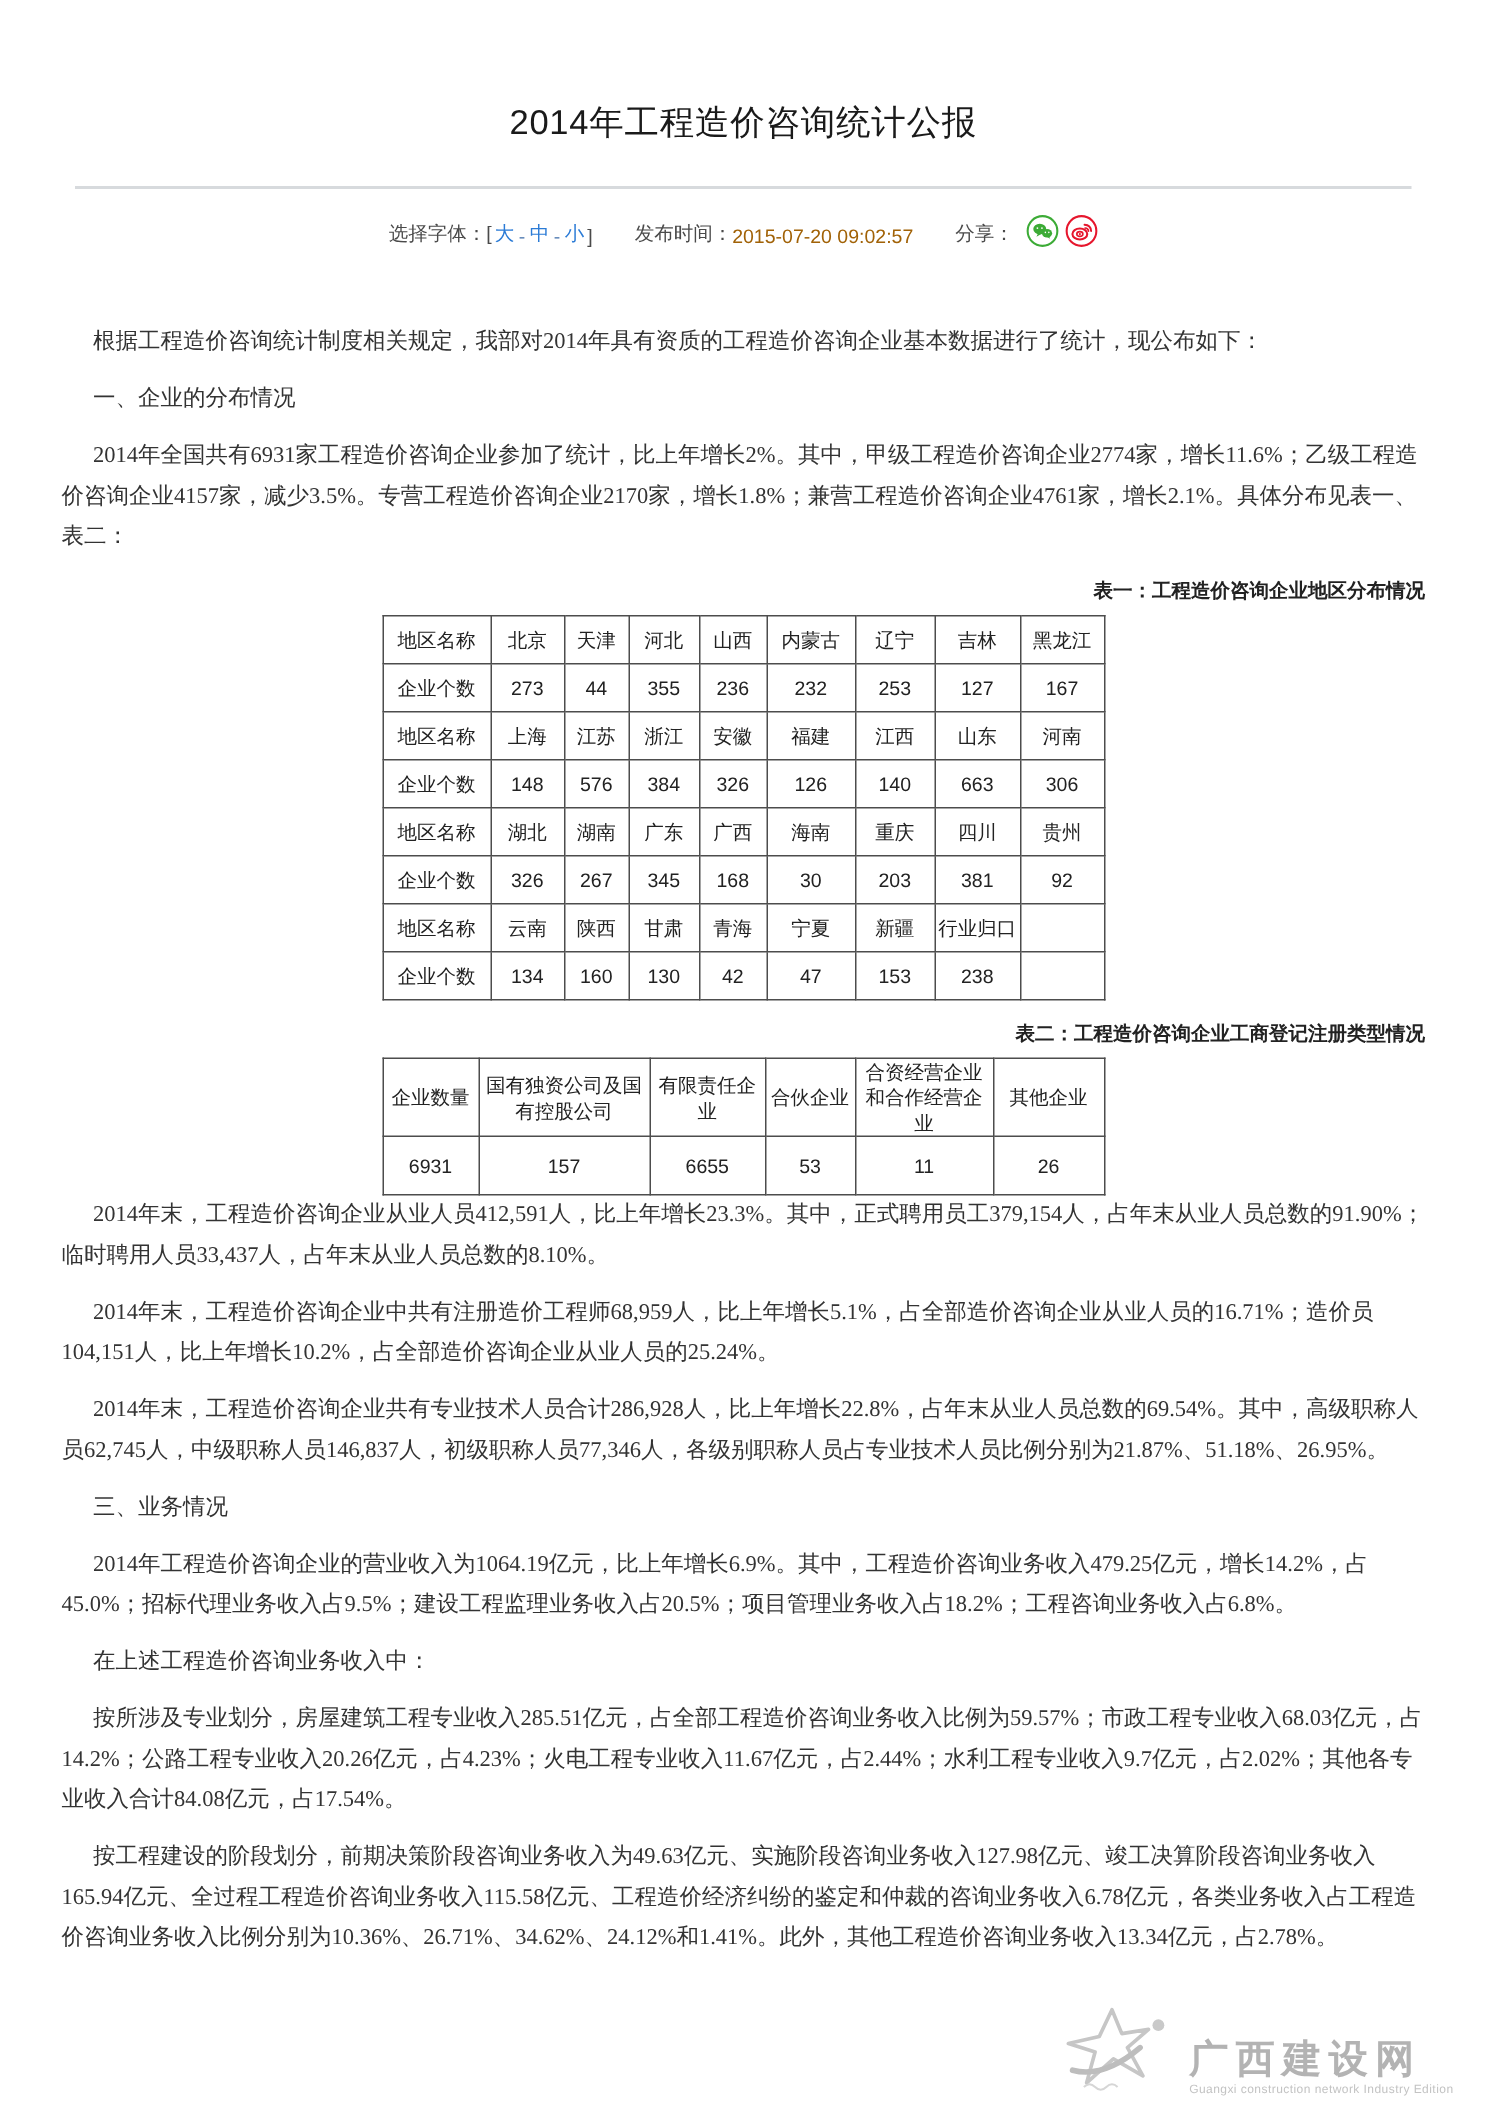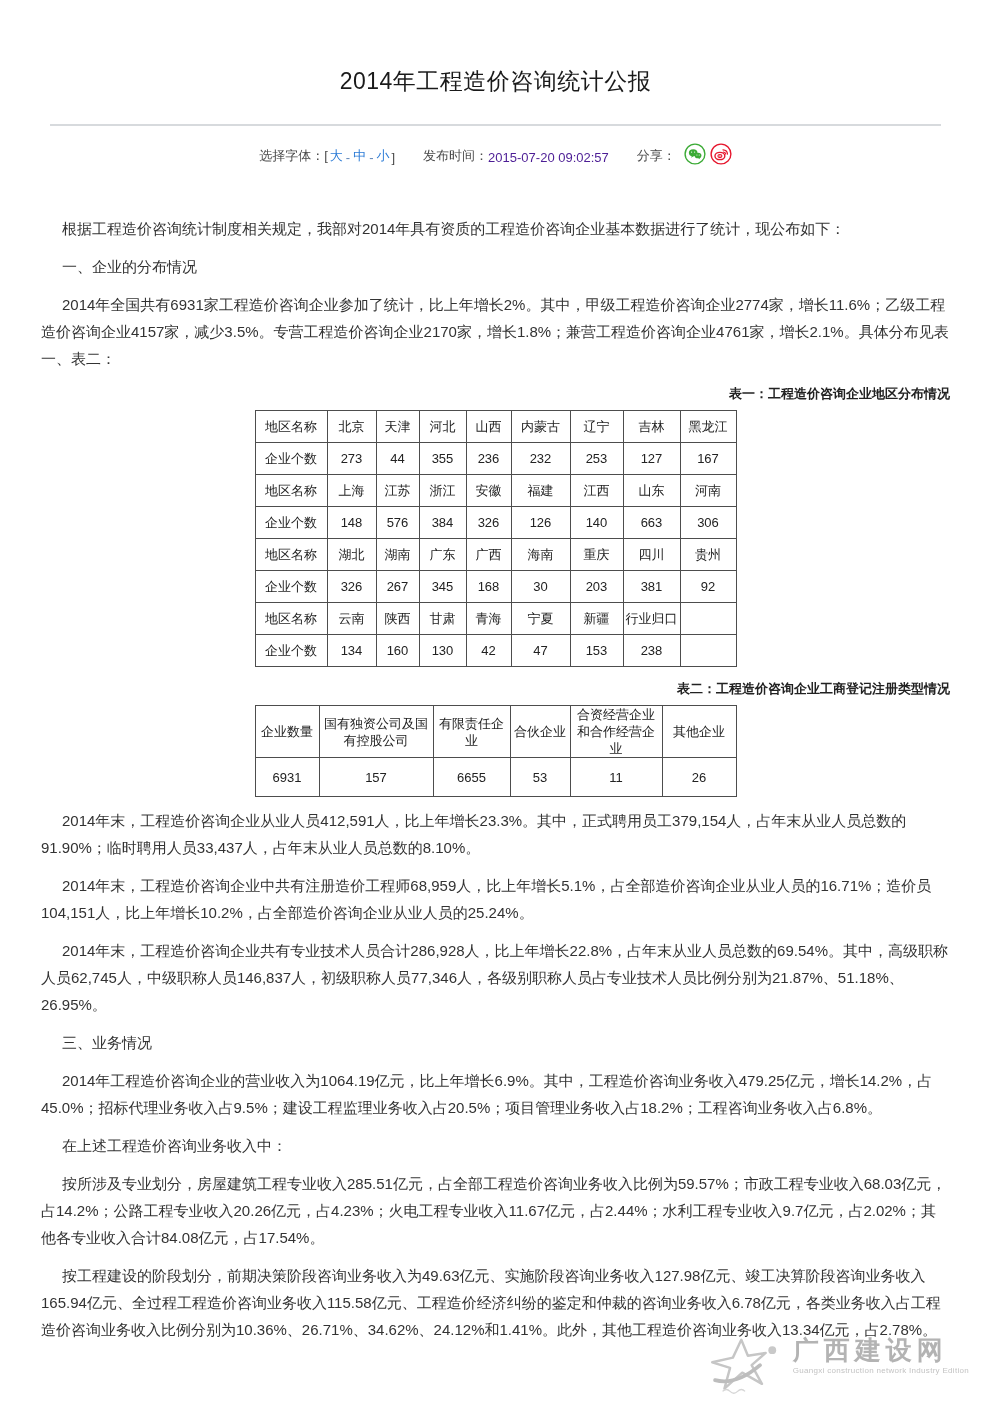--- a/index.html
+++ b/index.html
@@ -30,31 +30,31 @@
     margin-top:17px;
     display:flex;
     justify-content:center;
     align-items:flex-end;
     font-size:13px;
     color:#4a4a4a;
   }
   .meta .fs-link { color:#2b7bd6; text-decoration:none; cursor:pointer; padding:0 2px; }
   .meta .fs-sep  { color:#5f86b8; padding:0 1px; }
   .meta .gap { display:inline-block; width:28px; }
-  .meta .time { color:#4c1d95; }
+  .meta .time { color:#a16207; }
   .share-icons { display:flex; align-items:center; margin-left:4px; }
   .share-icon { width:22px; height:22px; margin-left:4px; cursor:pointer; display:block; }
   .article {
     margin-top:50px;
     padding:0 41px;
     font-size:15px;
     line-height:27px;
     color:#333333;
   }
-  .article p { margin:10px 0 11px 0; text-indent:21px; }
+  .article p { margin:0 0 11px 0; text-indent:21px;font-family:Liberation Serif, serif; }
   .article p.sect-gap { margin-top:32px; }
   .tcaption {
     text-align:right;
     font-weight:bold;
     font-size:13px;
     color:#222222;
     margin:13px 0 0 0;
     line-height:18px;
   }
   table { border-collapse:collapse; margin:7px auto 0 auto; table-layout:fixed; }
@@ -69,21 +69,21 @@
   }
   #table1 { width:481px; }
   #table1 td { height:31px; }
   #table2 { width:481px; }
   #table2 tr.hdr td { height:46px; line-height:17px; }
   #table2 tr.val td { height:38px; }
   .watermark {
     position:absolute;
     right:22px; bottom:4px;
     display:flex;
-    align-items:flex-start;
+    align-items:flex-end;
   }
   .wm-text { margin-left:4px; }
   .wm-brand {
     font-family:"Liberation Serif","DejaVu Serif",serif;
     font-size:26px;
     font-weight:bold;
     color:#b3b3b3;
     letter-spacing:5px;
     line-height:28px;
   }

